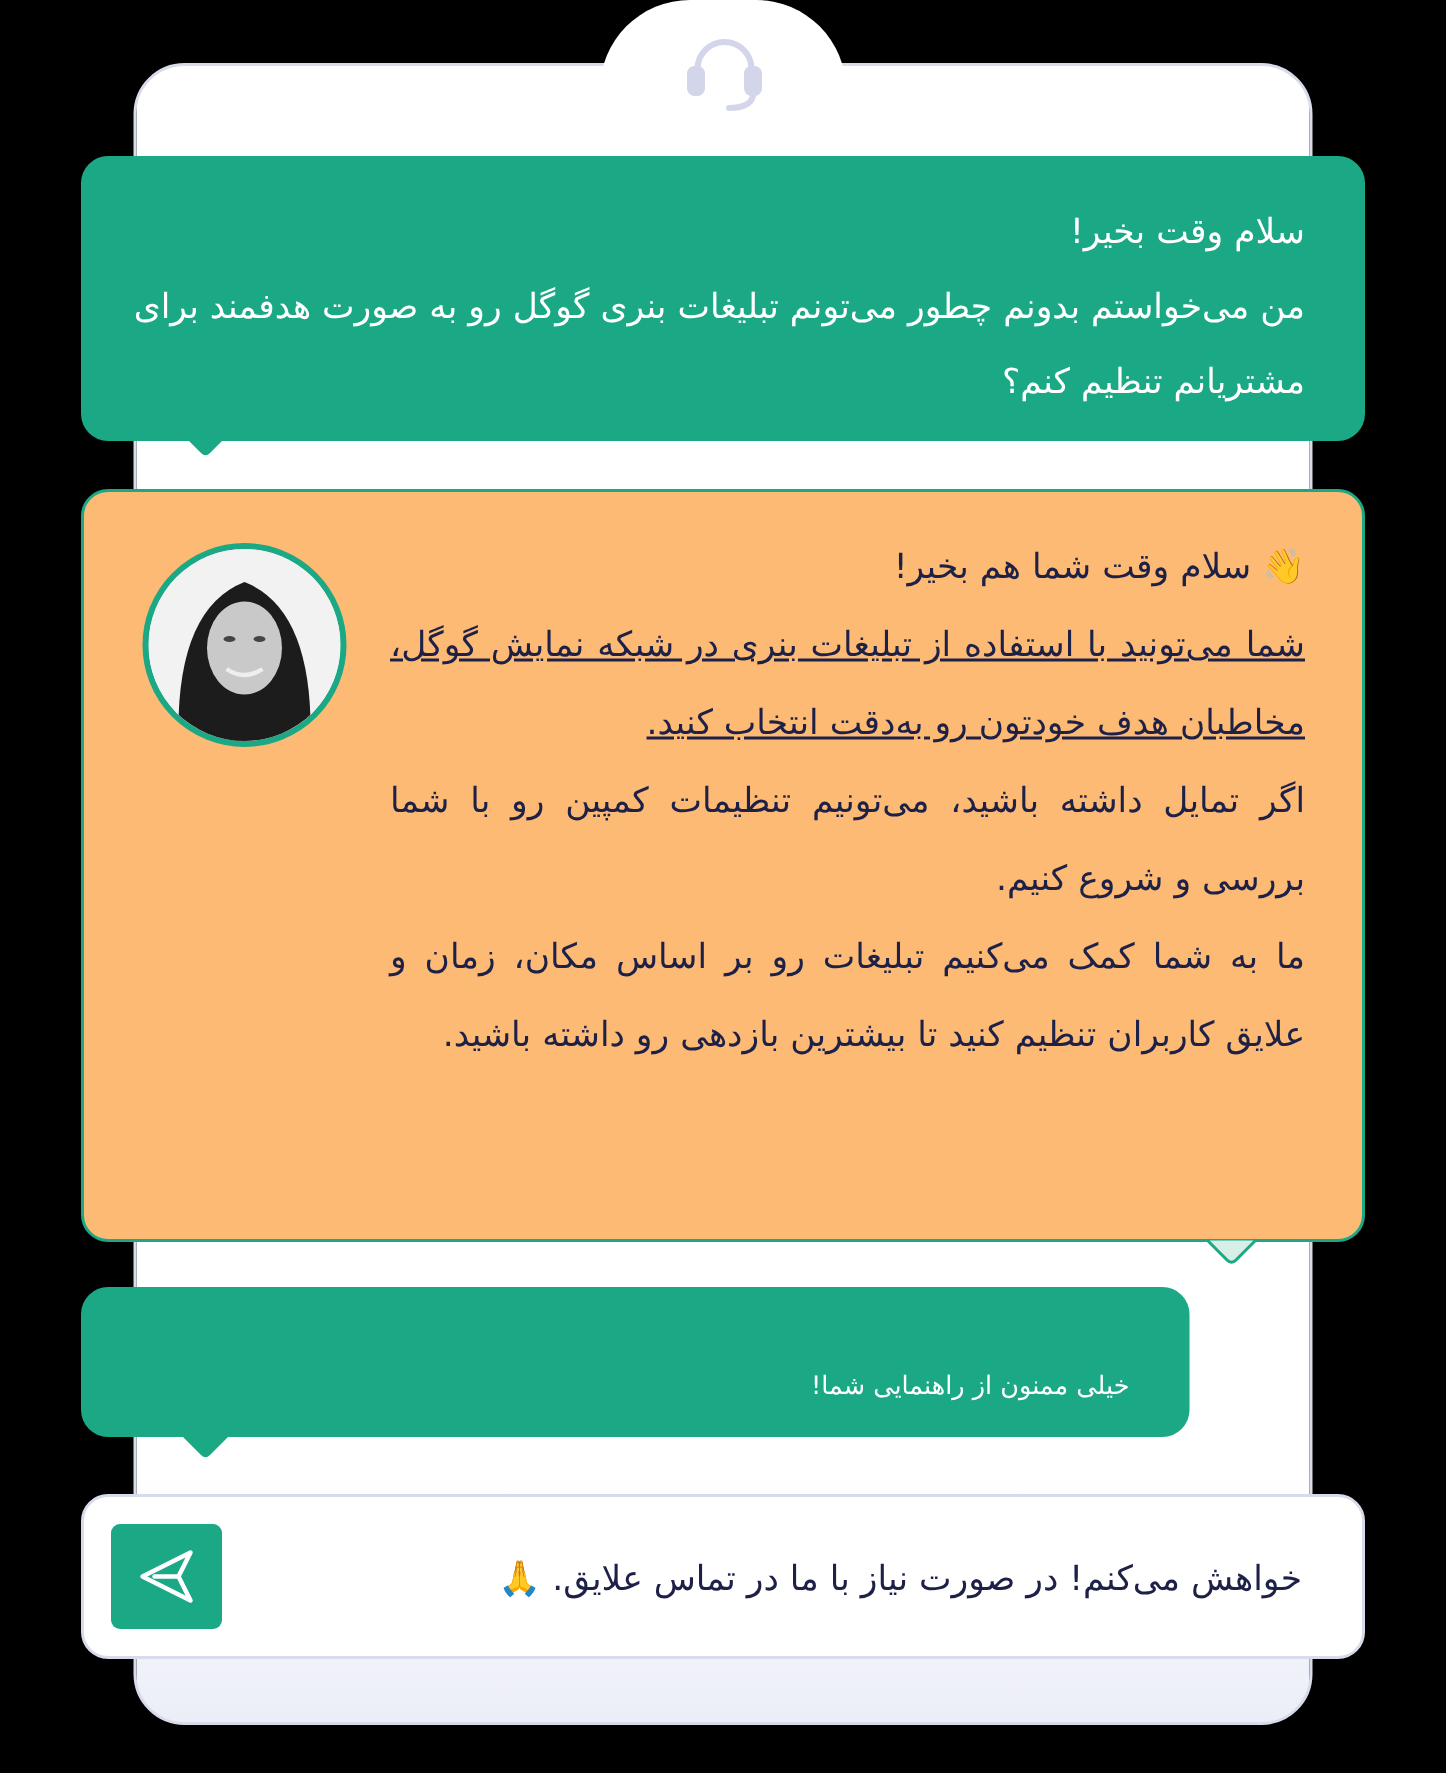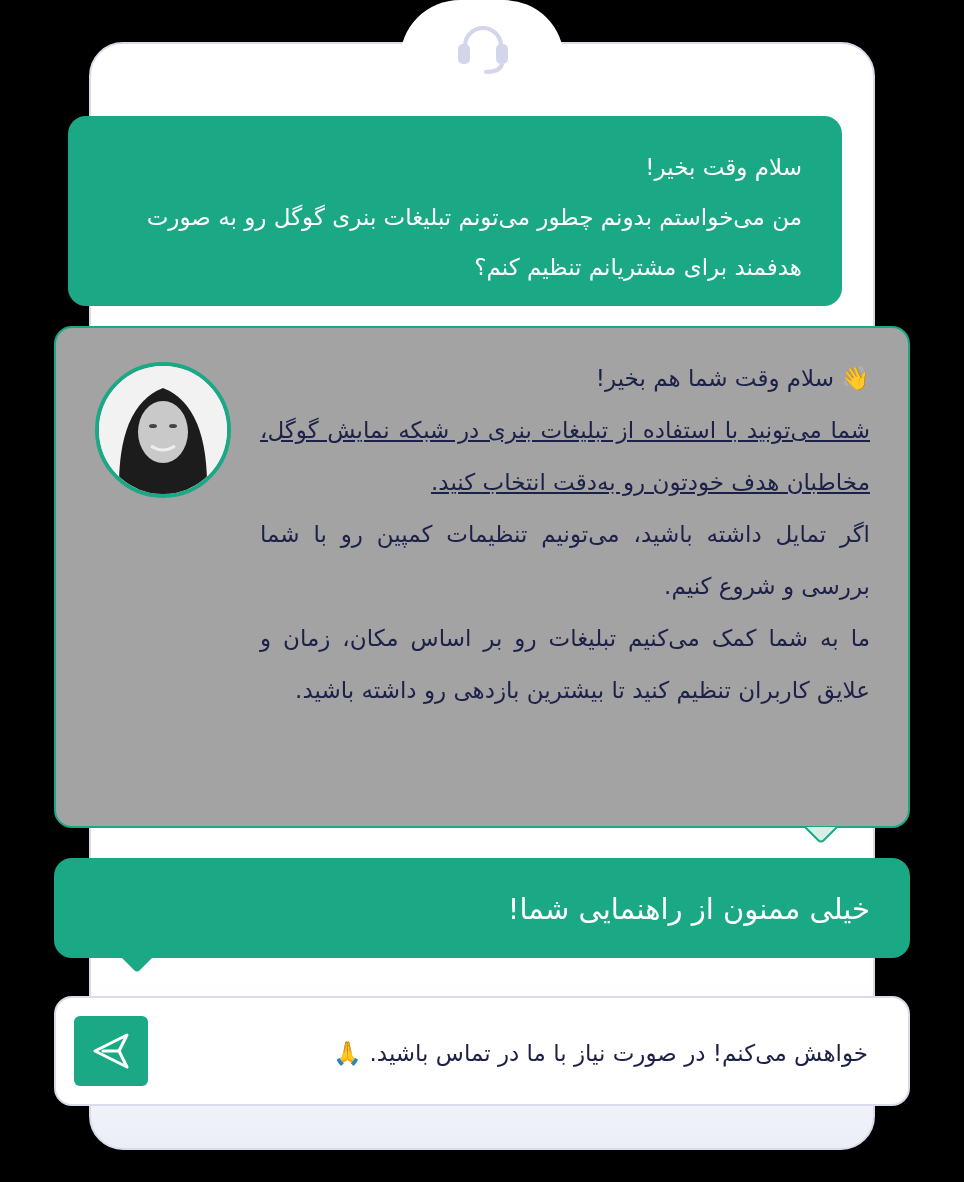--- a/index.html
+++ b/index.html
@@ -20,28 +20,28 @@
     position:absolute; left:452px; top:18px; width:62px; height:58px;
   }
   .bubble {
     position:absolute; box-sizing:border-box; border-radius:18px;
     direction:rtl; text-align:right;
   }
   .b-green {
     background:#1ba885; color:#fff;
   }
   .b-light {
-    background:#a3a3a3; color:#1d2148; border:2px solid #1ba885;
+    background:#fdba74; color:#1d2148; border:2px solid #1ba885;
   }
   .tail {
     position:absolute; width:34px; height:20px;
   }
-  .q1 { left:54px; top:116px; width:774px; height:190px; padding:26px 40px 0 30px; font-size:23px; line-height:50px;margin-left:14px; }
+  .q1 { left:54px; top:104px; width:856px; height:190px; padding:26px 40px 0 30px; font-size:23px; line-height:50px; }
   .a1 { left:54px; top:326px; width:856px; height:502px; padding:24px 38px 0 30px; font-size:23px; line-height:52px; text-align:justify; }
-  .q2 { left:54px; top:858px; width:856px; height:100px; padding:1px 40px; font-size:29px; line-height:100px; }
+  .q2 { left:54px; top:858px; width:739px; height:100px; padding:16px 40px; font-size:17px; line-height:100px; }
   .reply {
     position:absolute; left:54px; top:996px; width:856px; height:110px;
     background:#fff; border-radius:18px; border:2px solid #d8dbea; box-sizing:border-box;
   }
   .reply-text {
     position:absolute; right:40px; top:0; line-height:110px; font-size:23px; color:#1d2148; direction:rtl;
   }
   .send-btn {
     position:absolute; left:18px; top:18px; width:74px; height:70px; background:#1ba885;
     border-radius:6px; display:flex; align-items:center; justify-content:center; cursor:pointer;
@@ -98,20 +98,20 @@
 </div>
 
 <div class="bubble b-green q2">
   <span>خیلی ممنون از راهنمایی شما!</span>
 </div>
 <svg class="tail" style="left:120px; top:956px;" viewBox="0 0 34 20">
     <path d="M0 0 L34 0 L20 14 Q17 17 14 14 Z" fill="#1ba885"></path>
   </svg>
 
 <div class="reply">
-  <span class="reply-text">خواهش می‌کنم! در صورت نیاز با ما در تماس باشید. 🙏</span>
+  <span class="reply-text">خواهش می‌کنم! در صورت نیاز با ما در تماس علایق. 🙏</span>
   <div class="send-btn">
     <svg width="40" height="40" viewBox="0 0 40 40">
       <path d="M36 4 L4 20 L36 36 L28 20 Z" fill="none" stroke="#fff" stroke-width="3" stroke-linejoin="round"></path>
       <path d="M28 20 L12 20" stroke="#fff" stroke-width="3" stroke-linecap="round"></path>
     </svg>
   </div>
 </div>
 
 </body></html>

